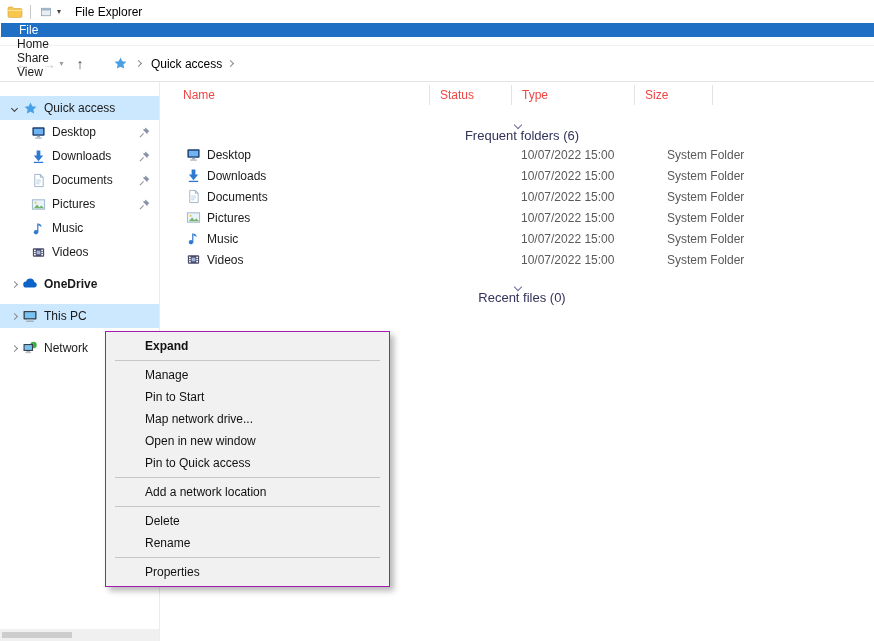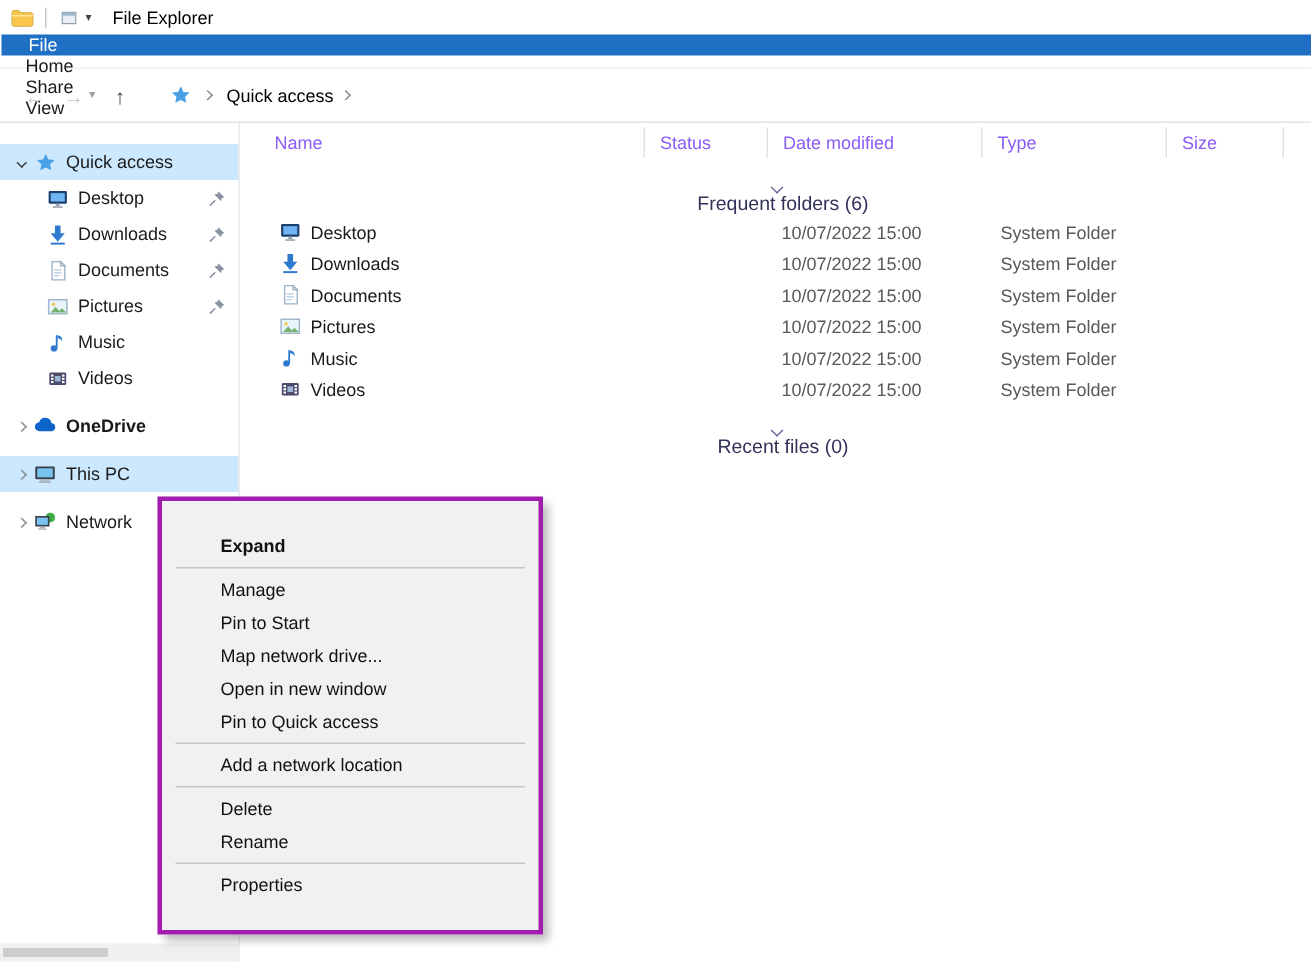--- a/index.html
+++ b/index.html
@@ -43,44 +43,44 @@
   .nav-row .icon { width:16px; height:16px; margin-right:6px; flex:0 0 16px; display:flex; align-items:center; justify-content:center; }
   .nav-row.lvl1 { padding-left:30px; }
   .nav-row.selected { background:#cce8ff; }
   .nav-row.group-gap { margin-top:8px; }
   .pin { margin-left:auto; margin-right:8px; width:13px; height:13px; flex:0 0 13px; }
   .sidebar-scroll { position:absolute; bottom:0; left:0; width:159px; height:12px; background:#f0f0f0; }
   .sidebar-scroll .thumb { position:absolute; left:2px; top:3px; width:70px; height:6px; background:#cdcdcd; }
 
   
   .content { flex:1; position:relative; overflow:hidden; }
-  .col-headers { display:flex; height:26px; align-items:center; color:#8b5cf6;text-align:right; }
+  .col-headers { display:flex; height:26px; align-items:center; color:#ef4444;text-align:right; }
   .col { border-right:1px solid #e3e3e3; height:20px; display:flex; align-items:center; padding-left:10px; }
   .col.name { width:270px; padding-left:23px; }
   .col.status { width:82px; }
   .col.date { width:143px; }
   .col.type { width:123px; }
   .col.size { width:78px; }
   .group-header { display:flex; align-items:center; margin-top:14px; height:22px; color:#32325a; font-size:13px; padding-left:10px;flex-direction:column; }
   .group-header .chev { margin-right:8px; border-color:#6a6a9a; width:6px; height:6px; }
   .file-row { display:flex; align-items:center; height:21px; }
   .cell { overflow:hidden; white-space:nowrap; }
   .cell.name { width:270px; padding-left:25px; display:flex; align-items:center; color:#1a1a1a; }
   .cell.name .icon { width:16px; height:16px; margin-right:6px; display:flex; align-items:center; justify-content:center; }
   .cell.status { width:82px; padding-left:10px; }
   .cell.date { width:143px; padding-left:9px; color:#595959; }
   .cell.type { width:123px; padding-left:12px; color:#595959; }
   .cell.size { width:78px; padding-left:10px; color:#595959; }
 
   
   .context-menu {
-    position:absolute; left:105px; top:331px; width:257px;
-    background:#f1f1f1; border:3px solid #a21caf;
+    position:absolute; left:105px; top:331px; width:285px;
+    background:#f1f1f1; border:1px solid #a21caf;
     box-shadow:4px 4px 6px rgba(0,0,0,0.28);
-    padding:19px 0; z-index:50;
+    padding:3px 0; z-index:50;
   }
   .menu-item { height:22px; line-height:22px; padding-left:39px; color:#111; cursor:default; }
   .menu-item.default { font-weight:bold; }
   .menu-sep { height:1px; background:#c6c6c6; margin:3px 9px; }
 </style>
 </head>
 <body>
 
 <div class="window">
 
@@ -277,21 +277,20 @@
       <div class="sidebar-scroll">
           <span class="thumb"></span>
         </div>
     </div>
 
     <div class="content">
 
       <div class="col-headers">
         <div class="col name">Name</div>
         <div class="col status">Status</div>
-        <div class="col date">Date modified</div>
         <div class="col type">Type</div>
         <div class="col size">Size</div>
       </div>
 
       <div class="group-header">
         <span class="chev down"></span>
         <span>Frequent folders (6)</span>
       </div>
 
       <div class="file-row">

